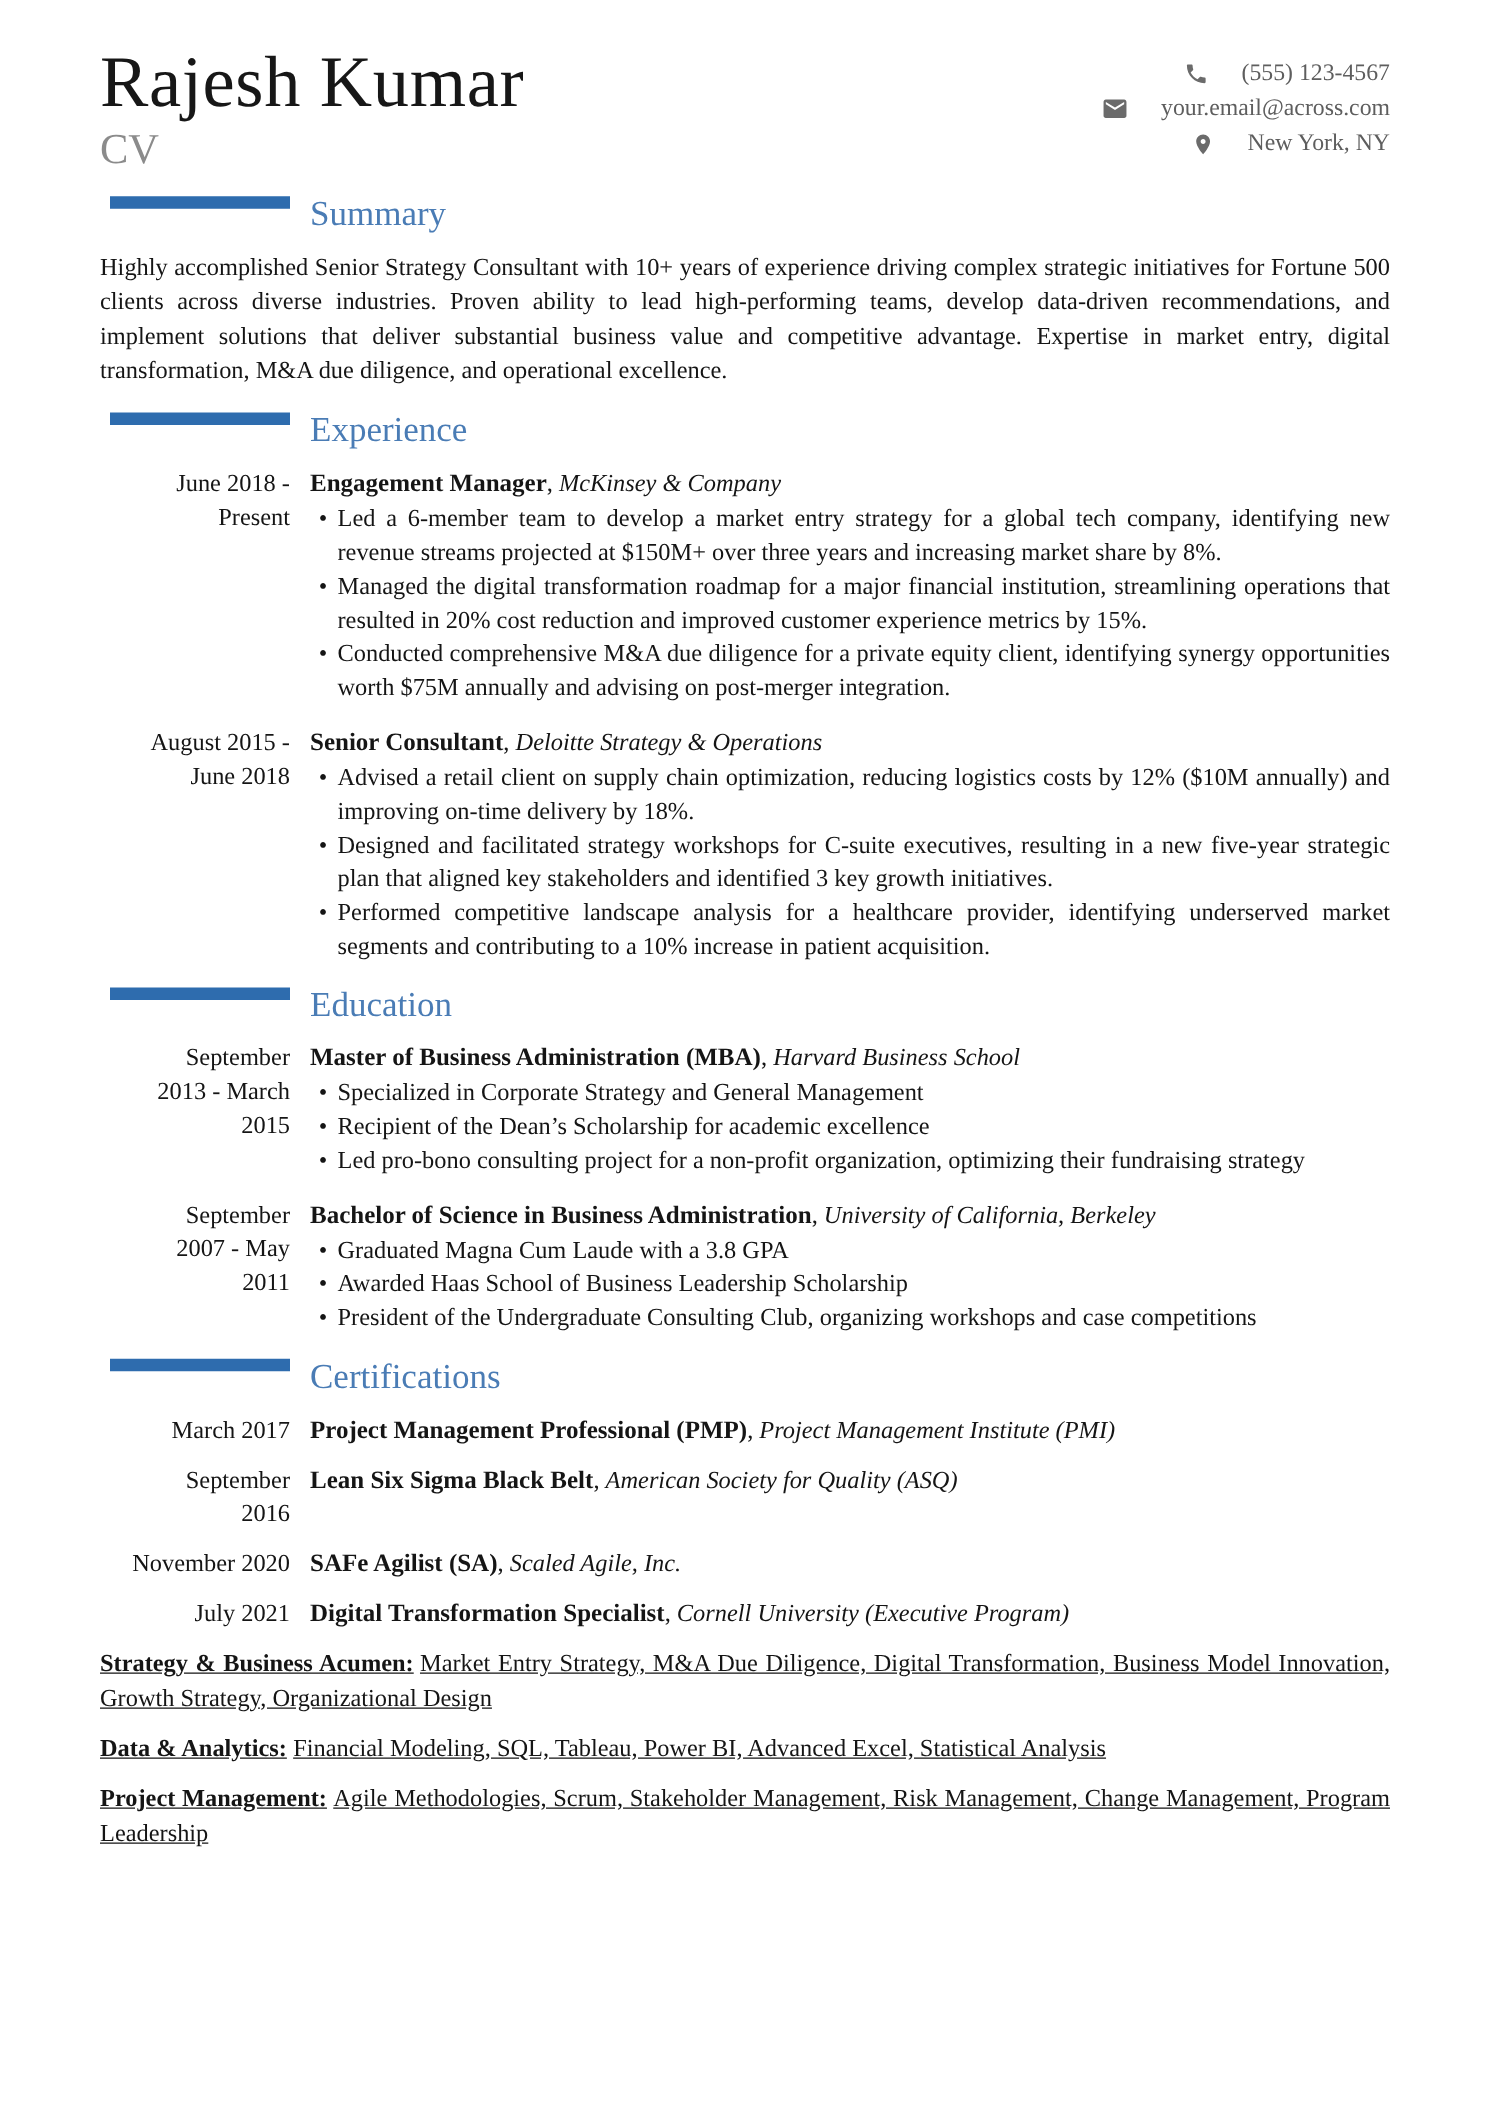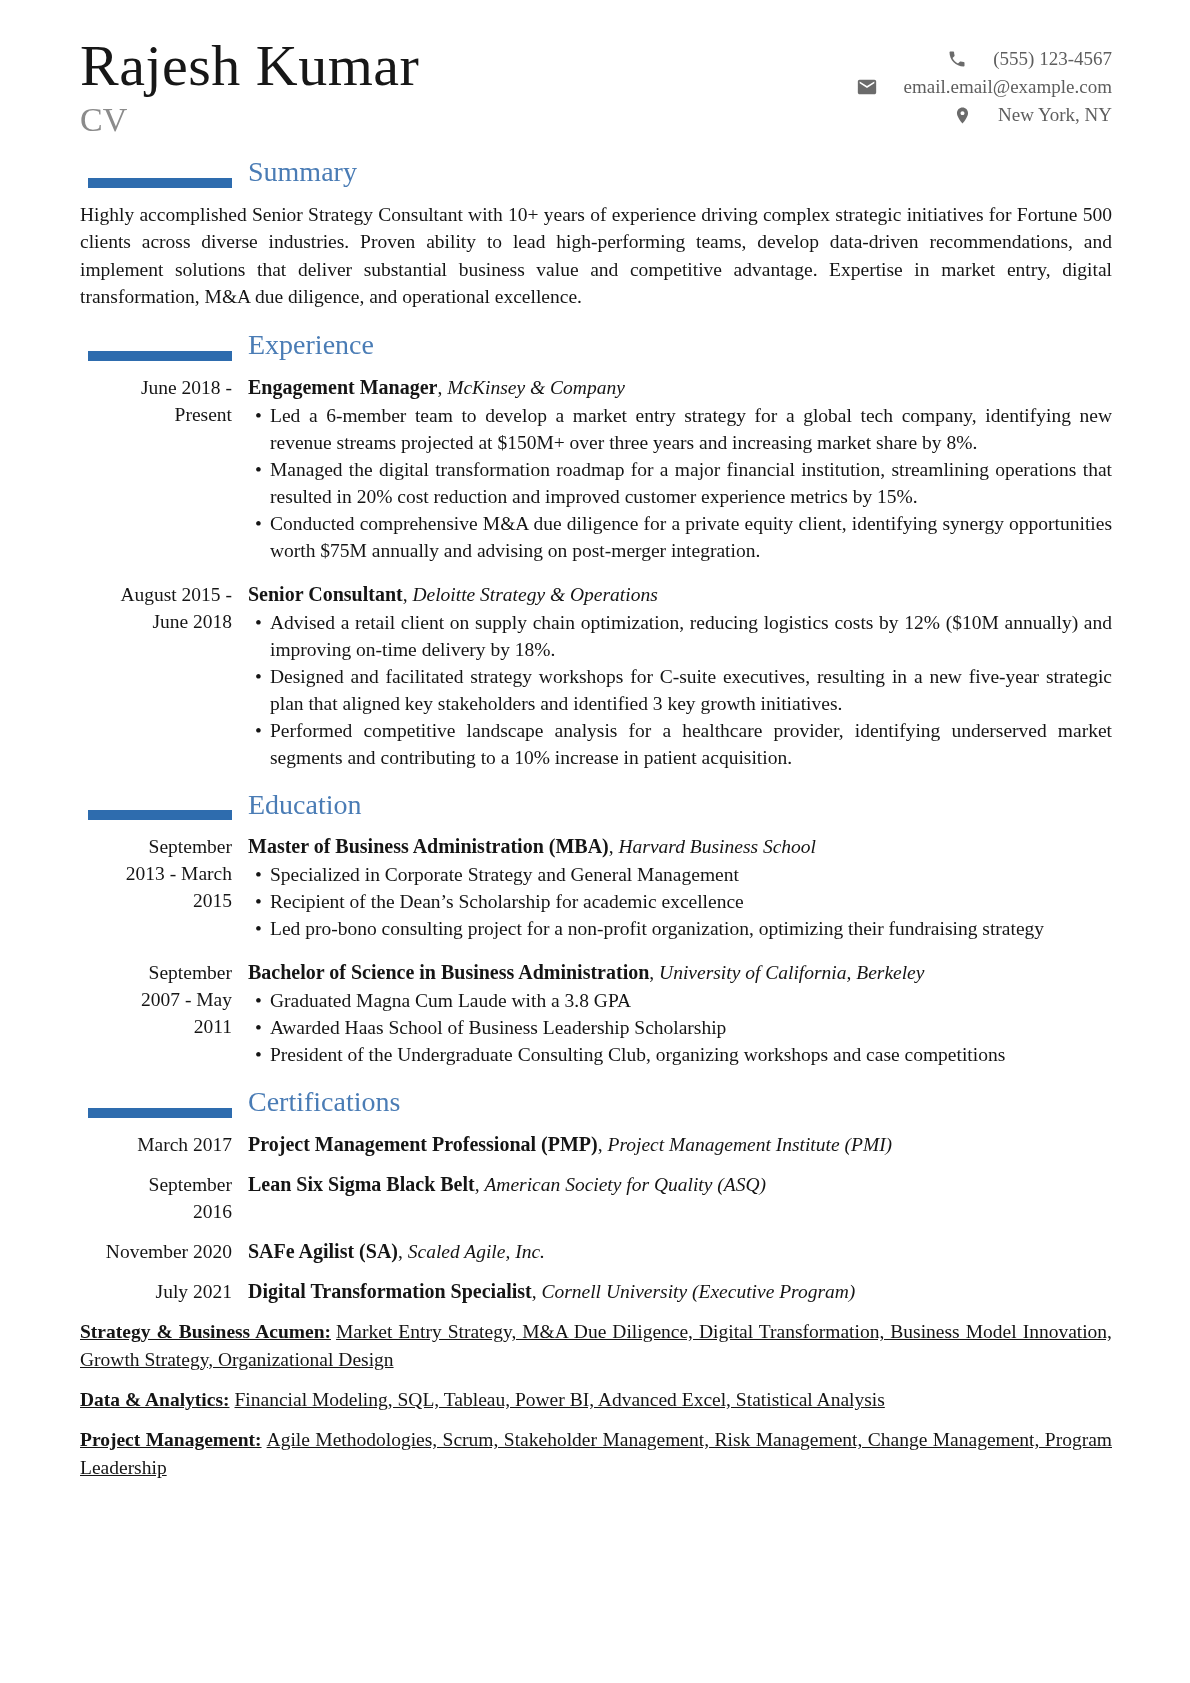--- a/index.html
+++ b/index.html
@@ -41,21 +41,21 @@
     margin-bottom: 6px;
     font-size: 19px;
     color: #5e5e5e;
   }
   .cicon { flex: none; display: inline-flex; }
   .cicon svg { display: block; }
 
   
   .section-head {
     display: flex;
-    align-items: flex-end;
+    align-items: flex-start;
     margin: 19px 0 13px 8px;
   }
   .bar {
     width: 144px;
     height: 10px;
     background: #2e6cae;
     margin-right: 16px;
     flex: none;
   }
   .section-title {
@@ -125,21 +125,21 @@
             </svg>
         </span>
         <span>(555) 123-4567</span>
       </div>
       <div class="contact-line">
         <span class="cicon">
           <svg width="22" height="22" viewBox="0 0 24 24" fill="#6b6b6b">
               <path d="M20 4H4c-1.1 0-1.99.9-1.99 2L2 18c0 1.1.9 2 2 2h16c1.1 0 2-.9 2-2V6c0-1.1-.9-2-2-2zm0 4l-8 5-8-5V6l8 5 8-5v2z"></path>
             </svg>
         </span>
-        <span>email.email@example.com</span>
+        <span>your.email@across.com</span>
       </div>
       <div class="contact-line">
         <span class="cicon">
           <svg width="19" height="19" viewBox="0 0 24 24" fill="#6b6b6b">
               <path d="M12 2C8.13 2 5 5.13 5 9c0 5.25 7 13 7 13s7-7.75 7-13c0-3.87-3.13-7-7-7zm0 9.5c-1.38 0-2.5-1.12-2.5-2.5s1.12-2.5 2.5-2.5 2.5 1.12 2.5 2.5-1.12 2.5-2.5 2.5z"></path>
             </svg>
         </span>
         <span>New York, NY</span>
       </div>
     </div>

